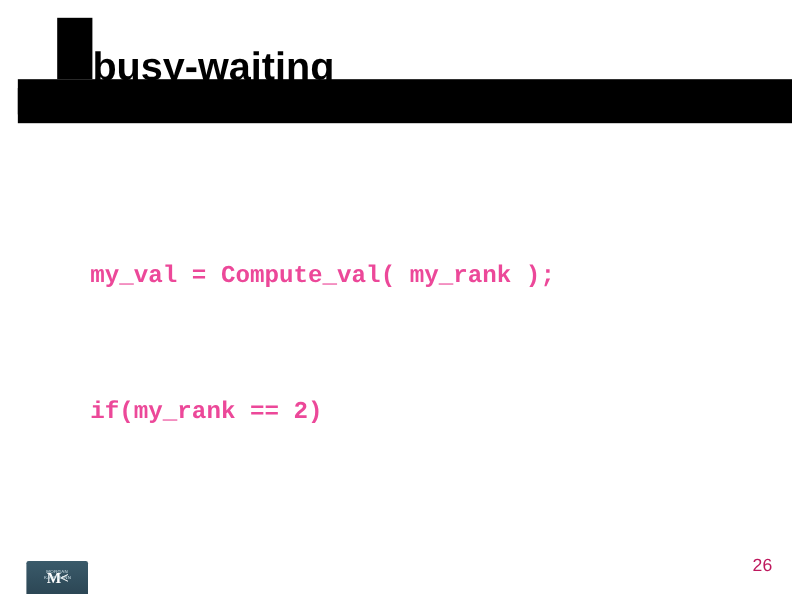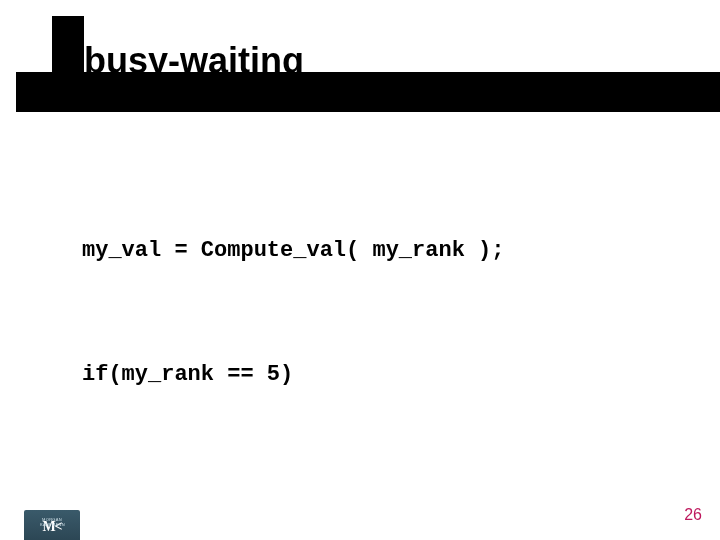--- a/index.html
+++ b/index.html
@@ -54,21 +54,21 @@
     position: absolute;
     top: 110px;
     left: 18px;
     right: 10px;
   }
   .code-block {
     font-family: "Courier New", Courier, monospace;
     font-size: 22px;
     font-weight: bold;
     line-height: 1.4;
-    color: #000000;
+    color: #ec4899;
     white-space: pre;
   }
   .code-line { display: block; }
   .comment {
     font-style: italic;
     font-weight: bold;
   }
   .block1 { margin-bottom: 28px; }
   .block2 { margin-bottom: 28px; }
   .footer {
@@ -131,21 +131,21 @@
 <div class="title-bar">
   <div class="vline"></div>
   <div class="title-text">busy-waiting</div>
   <div class="title-underline-thick"></div>
   <div class="title-underline-thin"></div>
 </div>
 
 <div class="content">
   <div class="code-block block1">
     <span class="code-line">my_val = Compute_val( my_rank );</span>
-    <span class="code-line">if(my_rank == 5)</span>
+    <span class="code-line">if(my_rank == 2)</span>
   </div>
   <div class="code-block block2">
     <span class="code-line"></span>
   </div>
 
 </div>
 
 <div class="footer">
   <div class="logo">
     <span class="logo-inner">M&lt;</span>

